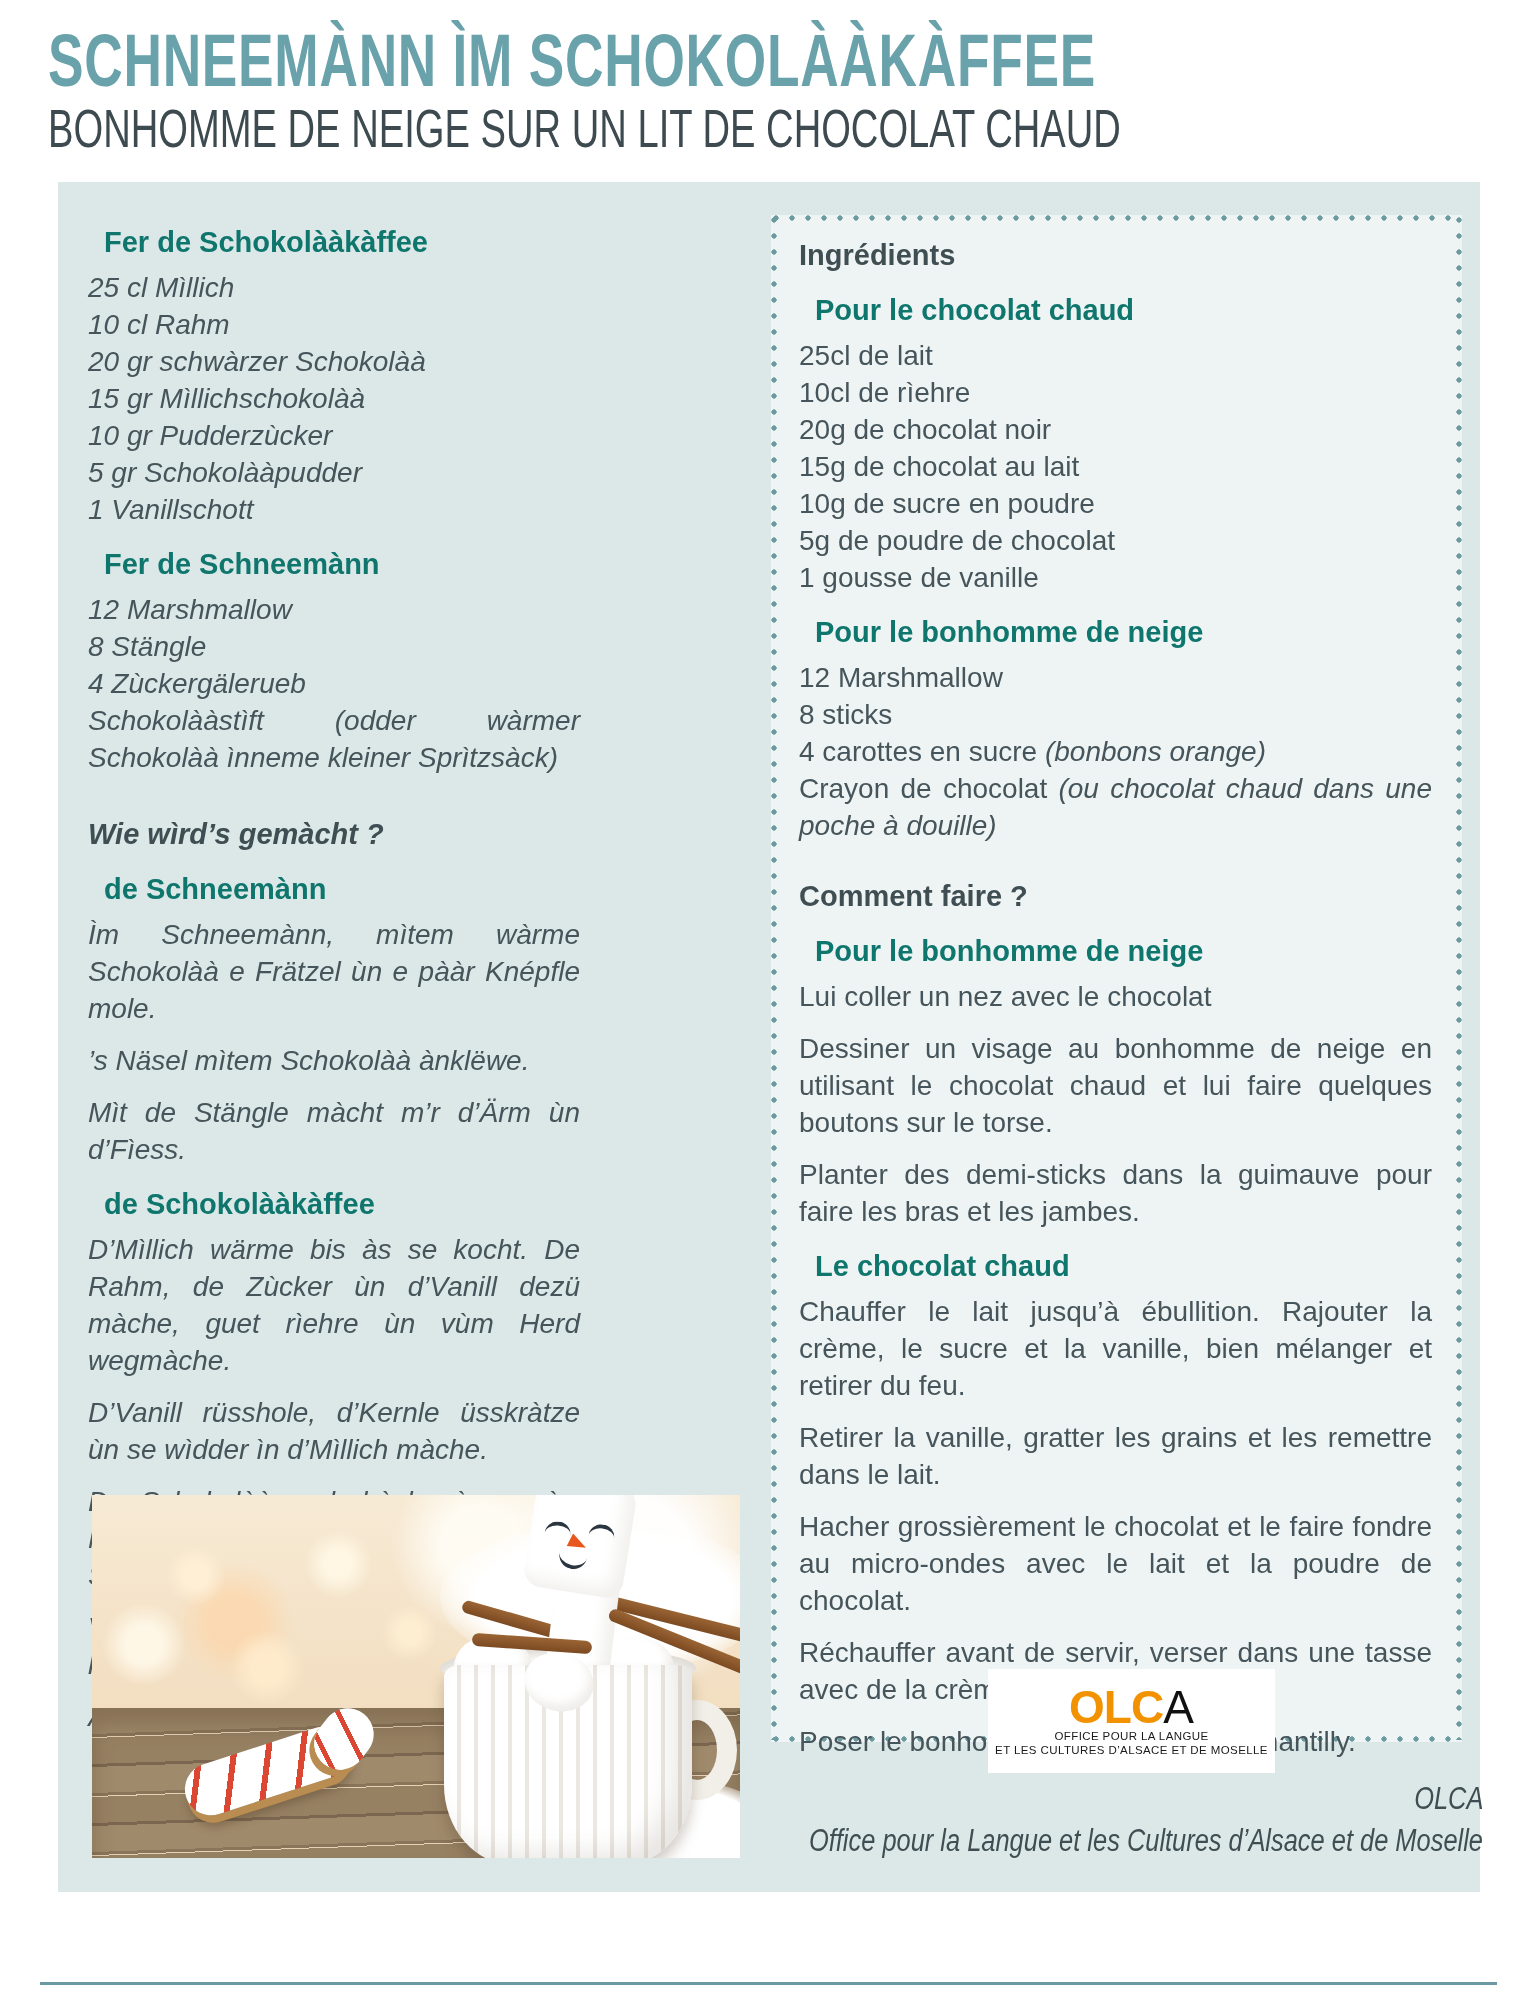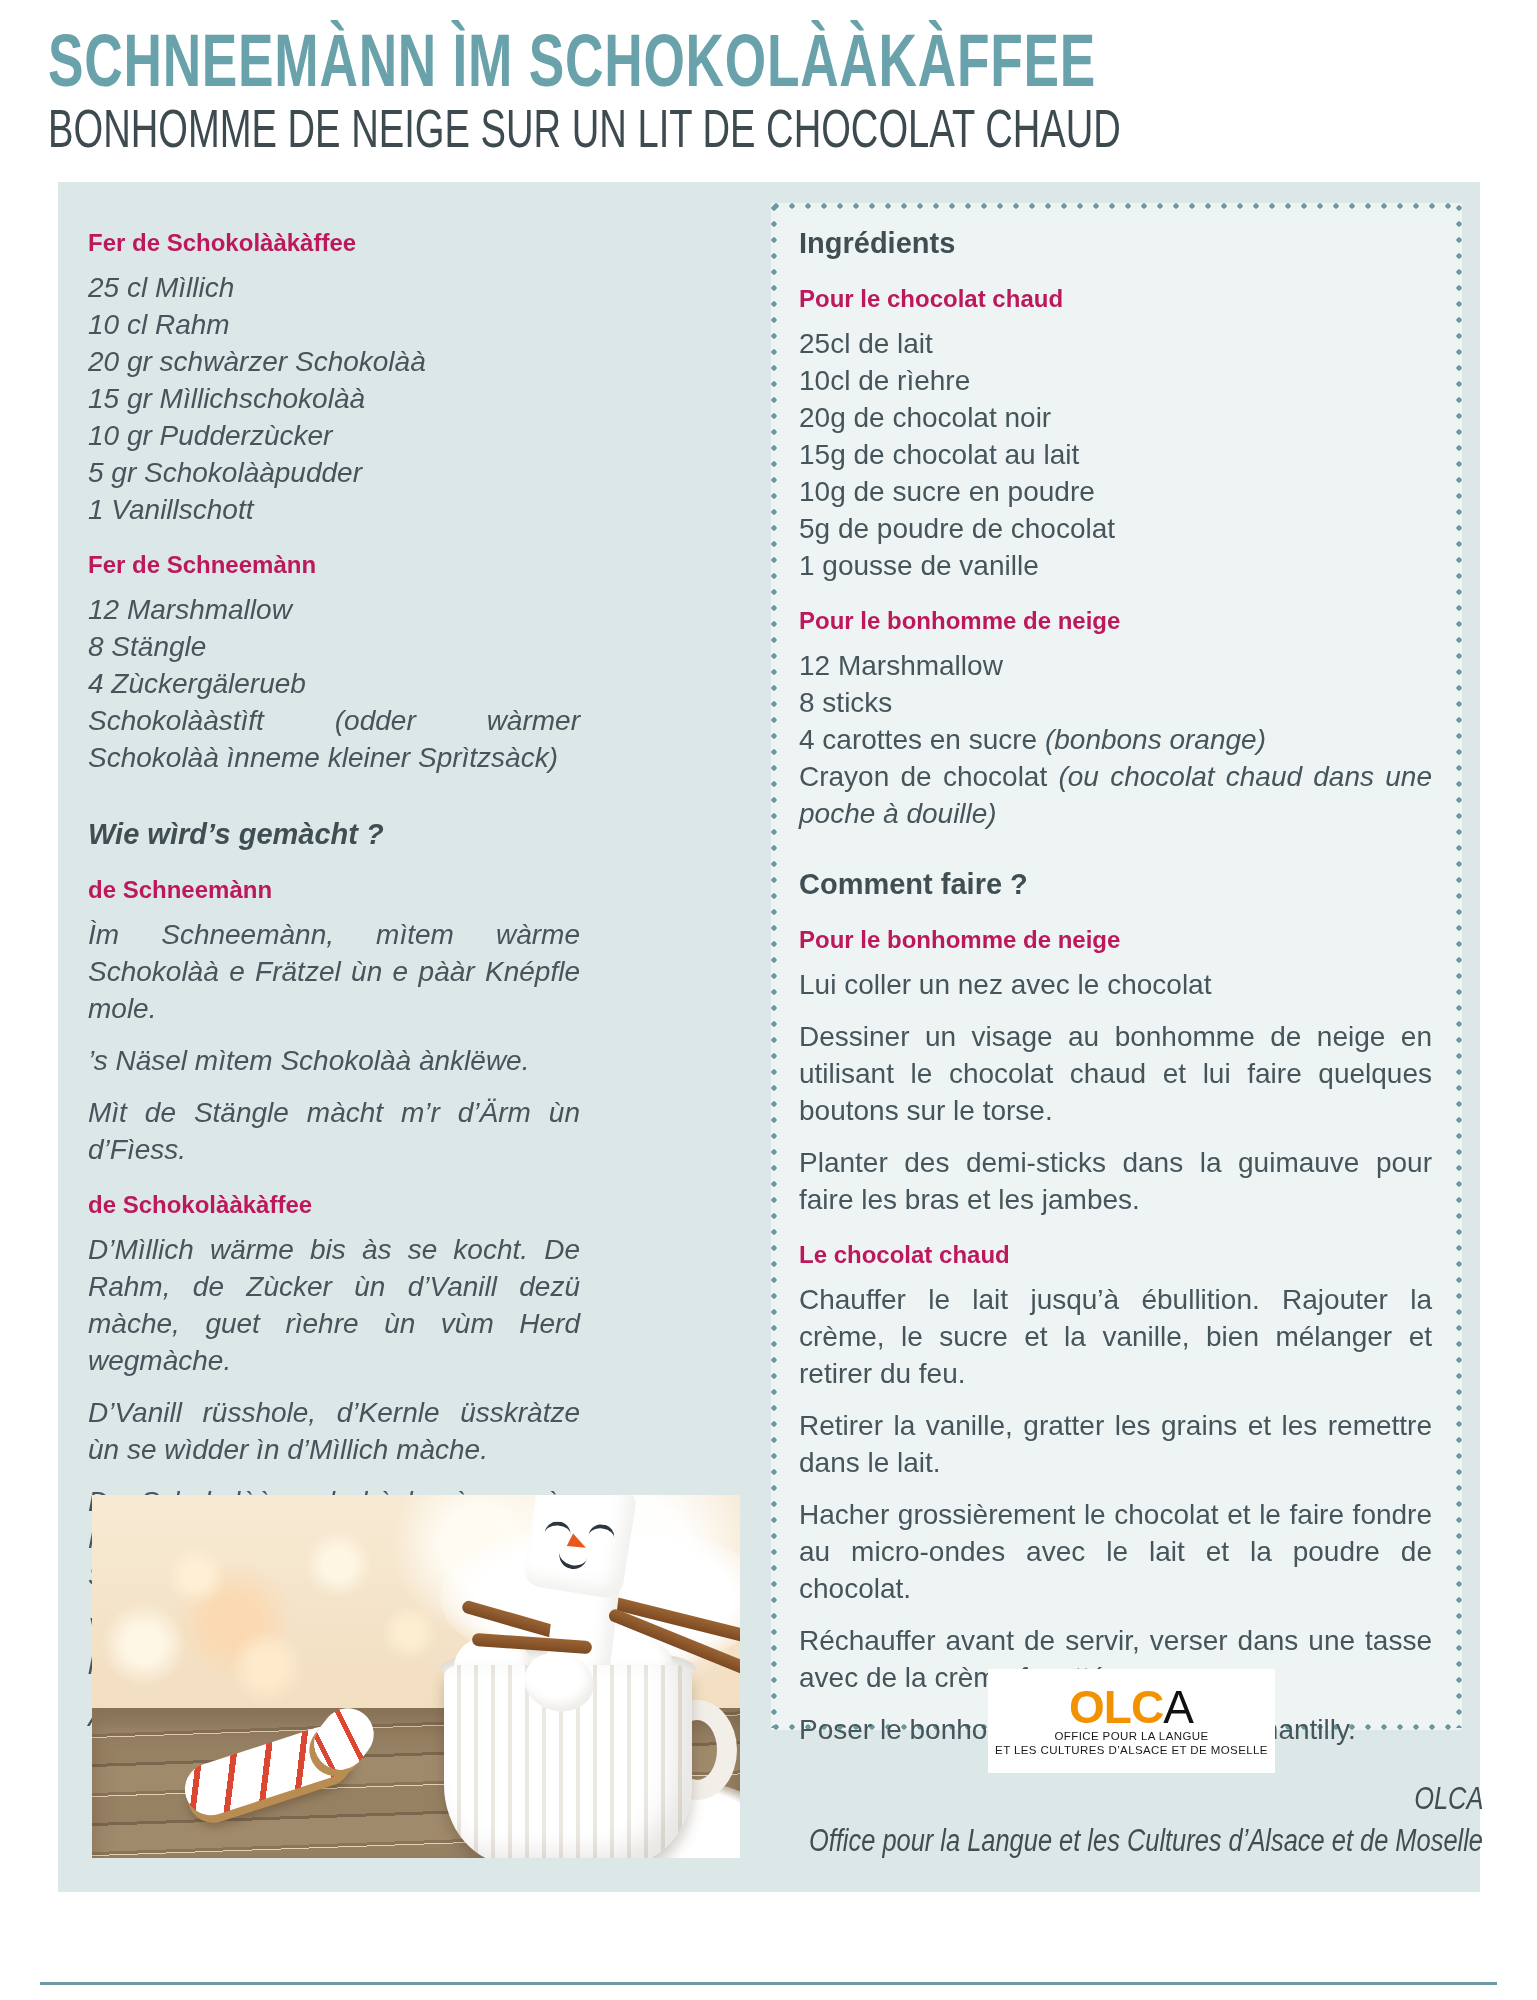--- a/index.html
+++ b/index.html
@@ -17,26 +17,26 @@
     font-size:53px; font-weight:normal; color:#3d4b50; letter-spacing:0; white-space:nowrap;
   }
   .condense { display:inline-block; transform:scaleX(.72); transform-origin:left top; }
   
   .panel { position:absolute; left:58px; top:182px; width:1422px; height:1710px; background:#dce8e7; }
   
   .left-col { position:absolute; left:88px; top:206px; width:492px; }
   .left-col p, .left-col h3 { font-style:italic; }
   .q-head { margin:14px 0 12px; font-size:29px; line-height:37px; font-weight:bold; color:#3f4e53; }
   .how { margin-top:40px; }
-  h4.teal { margin:18px 0 8px; font-size:24px; line-height:37px; font-weight:bold; color:#be185d; font-style:normal; }
+  h4.teal { margin:18px 16px 8px; font-size:29px; line-height:37px; font-weight:bold; color:#0f766e; font-style:normal; }
   p.ing { margin:0; font-size:28px; line-height:37px; }
   p.just { text-align:justify; }
   p.para { margin:0 0 15px; font-size:28px; line-height:37px; text-align:justify; }
   
-  .dotted-box { position:absolute; left:771px; top:203px; width:691px; height:1527px; background:#eef4f3; }
+  .dotted-box { position:absolute; left:771px; top:215px; width:691px; height:1527px; background:#eef4f3; }
   .dots { position:absolute; }
   .dots-h { left:2px; right:2px; height:6px;
     background-image:radial-gradient(circle at 3px 3px,#6b9aa0 2.4px,rgba(0,0,0,0) 2.9px);
     background-size:16px 6px; background-repeat:repeat-x; }
   .dots-v { top:2px; bottom:2px; width:6px;
     background-image:radial-gradient(circle at 3px 3px,#6b9aa0 2.4px,rgba(0,0,0,0) 2.9px);
     background-size:6px 16px; background-repeat:repeat-y; }
   .dots-top{top:0;} .dots-bottom{bottom:0;} .dots-left{left:0;} .dots-right{right:0;}
   .fr-inner { position:absolute; left:28px; top:14px; width:633px; }
   .fr-head { margin:8px 0 12px; font-size:29px; line-height:37px; font-weight:bold; color:#3f4e53; }

